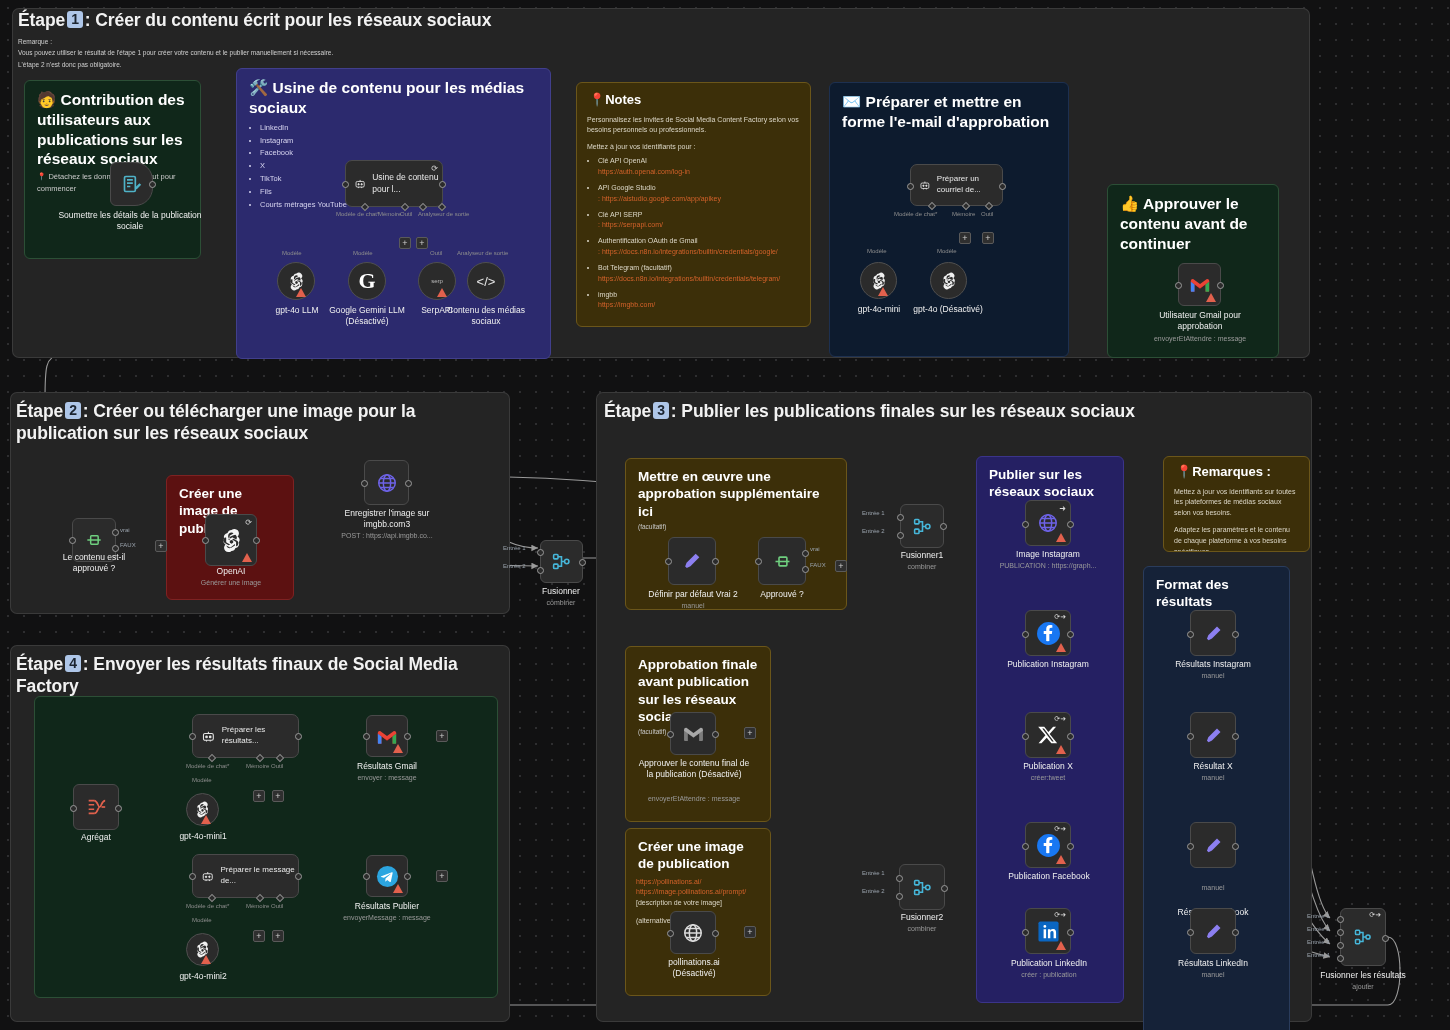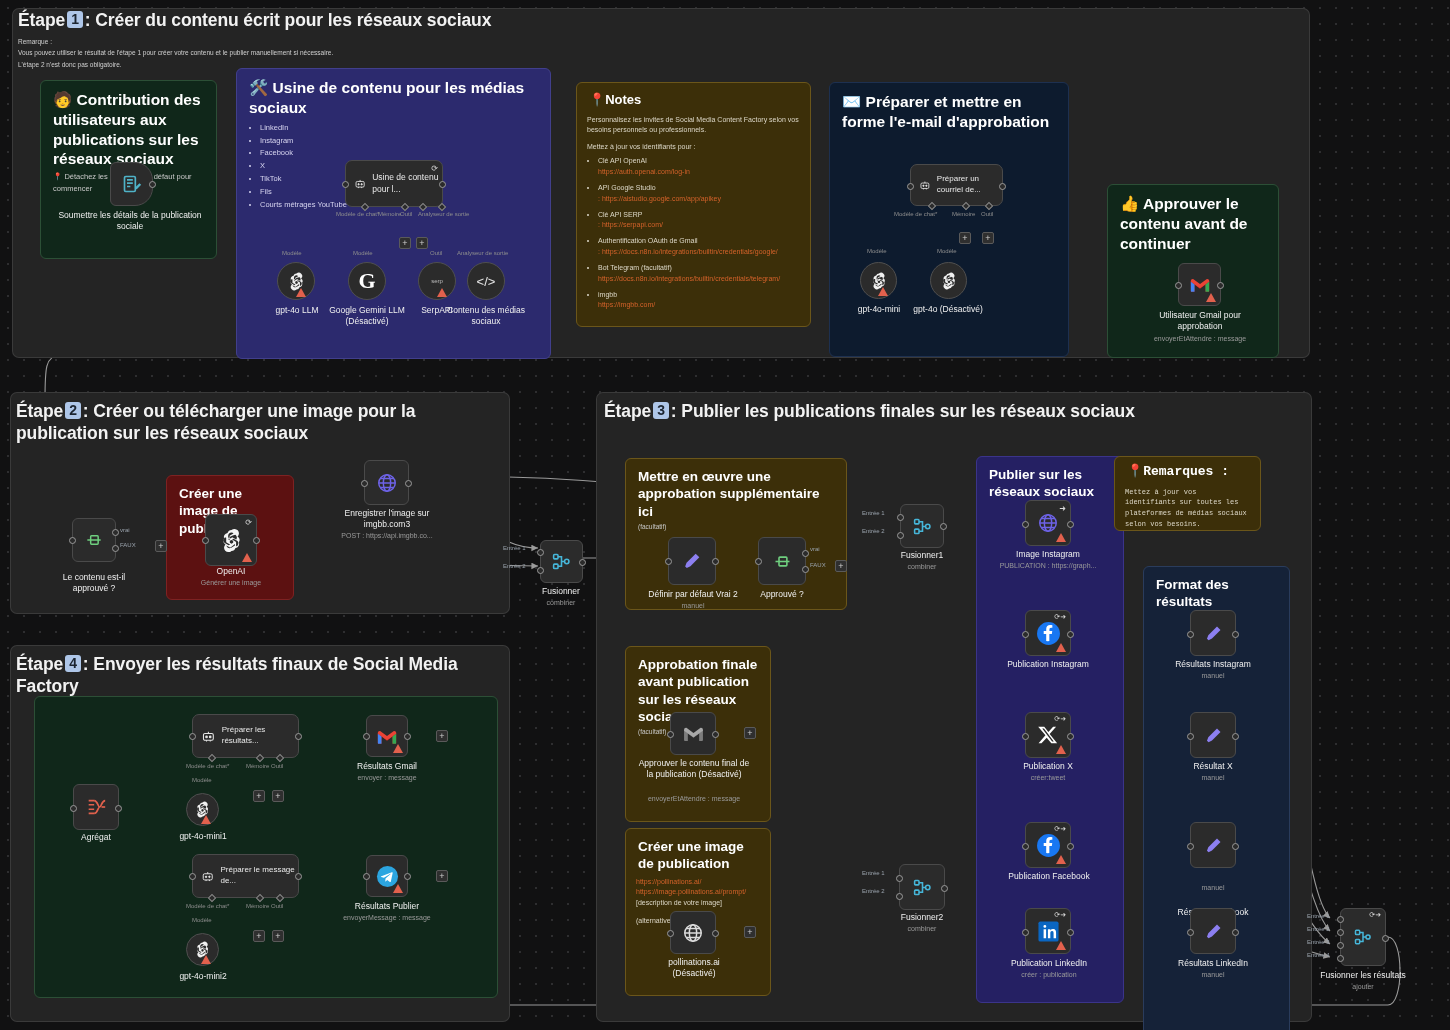--- a/index.html
+++ b/index.html
@@ -240,21 +240,21 @@
   <div class="frame" style="left:12px;top:8px;width:1298px;height:350px;"></div>
   <div class="frame-title" style="left:18px;top:9px;width:900px;">
     <span>Étape</span><span class="badge-num">1</span><span>: Créer du contenu écrit pour les réseaux sociaux</span>
   </div>
   <div style="position:absolute;left:18px;top:36px;width:600px;font-size:6.5px;color:#d0d0d0;line-height:1.75;">
     <div>Remarque :</div>
     <div>Vous pouvez utiliser le résultat de l'étape 1 pour créer votre contenu et le publier manuellement si nécessaire.</div>
     <div>L'étape 2 n'est donc pas obligatoire.</div>
   </div>
 
-  <div class="note note-green" style="left:40px;top:80px;width:177px;height:179px;">
+  <div class="note note-green" style="left:24px;top:80px;width:177px;height:179px;">
     <div class="note-head">🧑 Contribution des utilisateurs aux publications sur les réseaux sociaux</div>
     <div class="note-sub">📍 Détachez les données par défaut pour commencer</div>
   </div>
 
   <div class="note note-purple" style="left:236px;top:68px;width:315px;height:291px;">
     <div class="note-head">🛠️ Usine de contenu pour les médias sociaux</div>
     <div class="bullets">
       <ul id="factory-bullets">
           <li>LinkedIn</li>
           <li>Instagram</li>
@@ -419,21 +419,21 @@
         <path d="M4 12h16"></path>
         <rect x="8" y="7" width="9" height="10" rx="1"></rect>
       </svg>
     <span class="port" style="left:-4px;top:18px;"></span>
     <span class="port" style="right:-4px;top:10px;"></span>
     <span class="port" style="right:-4px;top:26px;"></span>
   </div>
   <span class="conn-label" style="left:120px;top:527px;">vrai</span>
   <span class="conn-label" style="left:120px;top:542px;">FAUX</span>
   <span class="plusbox" style="left:155px;top:540px;">+</span>
-  <div class="node-label" style="left:44px;top:572px;width:100px;white-space:normal;"><span>Le contenu est-il approuvé ?</span></div>
+  <div class="node-label" style="left:44px;top:552px;width:100px;white-space:normal;"><span>Le contenu est-il approuvé ?</span></div>
 
   <div class="node" style="left:205px;top:514px;width:52px;height:52px;">
     <svg class="ic" width="25" height="25" viewBox="0 0 24 24" fill="#f5f5f5">
         <path d="M12 2a4 4 0 00-3.8 2.8A4 4 0 005 10.3a4 4 0 001.2 5.5A4 4 0 0012 22a4 4 0 003.8-2.8A4 4 0 0019 13.7a4 4 0 00-1.2-5.5A4 4 0 0012 2zm0 2.2c.8 0 1.5.4 1.9 1.1l-3.4 2a.6.6 0 00-.3.5v4l-1.4-.8V7.4c0-1.7 1.3-3.2 3.2-3.2zm3.6 2.2c1.5.8 2 2.8 1.1 4.3l-.2.3-3.4-2a.6.6 0 00-.6 0l-3.5 2v-1.6l3.5-2c.9-.5 2-.5 3.1-.9zM6.6 9.2l.3.2v3.9c0 .2.1.4.3.5l3.5 2-1.4.8-3.4-2c-1.5-.9-2-2.8-1.1-4.3.1-.4.4-.8.8-1.1zm10.8 3.1c1.2.9 1.6 2.6.8 3.9-.4.7-1 1.2-1.8 1.4v-4c0-.2-.1-.4-.3-.5l-3.5-2 1.4-.8 3.4 2zm-5.4-.9l1.6.9v1.8l-1.6.9-1.6-.9v-1.8l1.6-.9zm3.3 3.9v1.6l-3.5 2c-1.5.9-3.4.4-4.3-1.1-.2-.3-.3-.7-.4-1.1l3.4 2c.2.1.4.1.6 0l4.2-3.4z"></path>
       </svg>
     <span class="retry">⟳</span>
     <span class="warn"></span>
     <span class="port" style="left:-4px;top:22px;"></span>
     <span class="port" style="right:-4px;top:22px;"></span>
   </div>
@@ -515,21 +515,21 @@
   </div>
   <span class="conn-label" style="left:862px;top:510px;">Entrée 1</span>
   <span class="conn-label" style="left:862px;top:528px;">Entrée 2</span>
   <div class="node-label" style="left:882px;top:550px;width:80px;">Fusionner1</div>
   <div class="node-sublabel" style="left:882px;top:562px;width:80px;">combiner</div>
 
   <div class="note note-indigo" style="left:976px;top:456px;width:148px;height:547px;">
     <div class="note-head sm">Publier sur les réseaux sociaux</div>
   </div>
 
-  <div class="note note-brown" style="left:1114px;top:456px;width:147px;height:75px;font-family:Liberation Mono, monospace;">
+  <div class="note note-brown" style="left:1163px;top:456px;width:147px;height:96px;">
     <div class="note-head xs" style="padding-top:7px;">📍Remarques :</div>
     <div class="note-body">
       <div>Mettez à jour vos identifiants sur toutes les plateformes de médias sociaux selon vos besoins.</div>
       <div style="height:6px"></div>
       <div>Adaptez les paramètres et le contenu de chaque plateforme à vos besoins spécifiques.</div>
     </div>
   </div>
 
   <div class="note note-blue2" style="left:1143px;top:566px;width:147px;height:558px;">
     <div class="note-head sm">Format des résultats</div>

